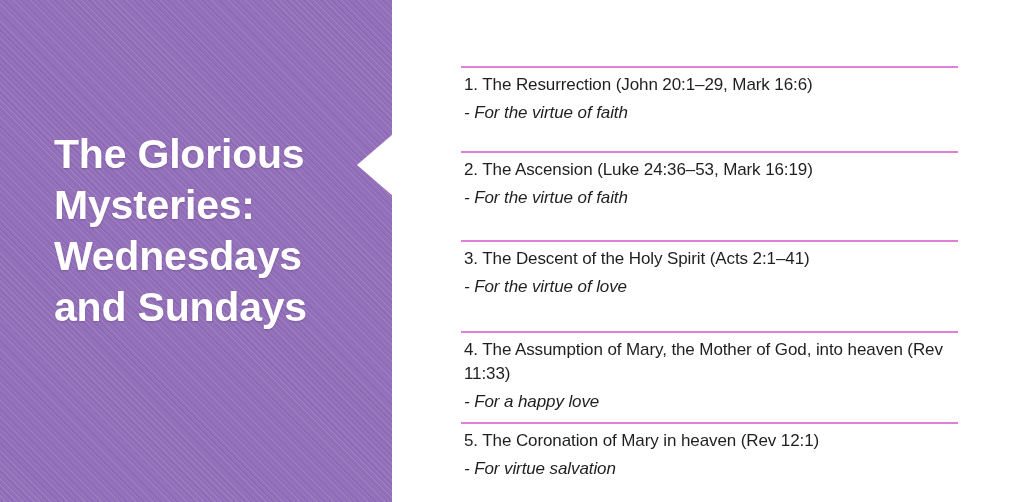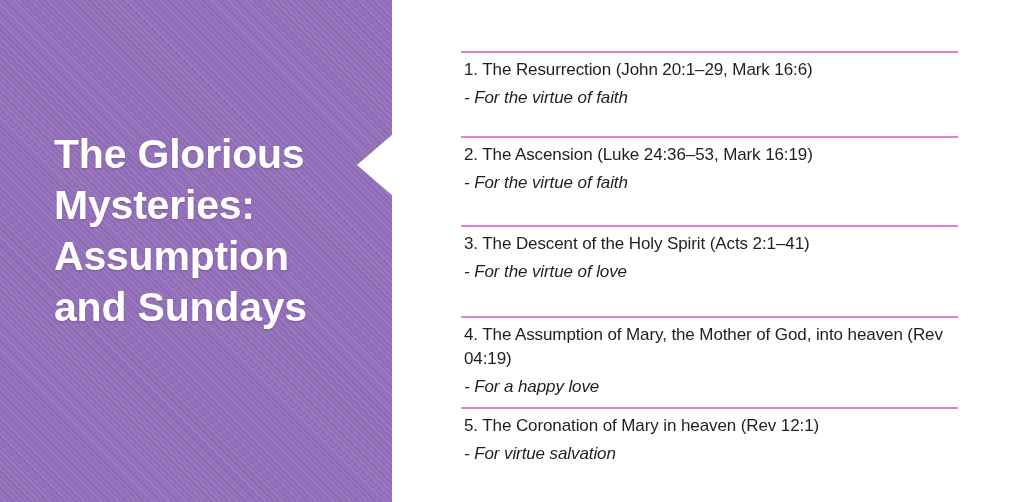--- a/index.html
+++ b/index.html
@@ -57,21 +57,21 @@
     line-height: 51px;
     letter-spacing: -0.2px;
     text-shadow: 0 1px 2px rgba(60,30,90,0.28);
     white-space: pre-line;
   }
 
   
   #mystery-list {
     position: absolute;
     left: 461px;
-    top: 51px;
+    top: 66px;
     width: 497px;
   }
 
   .mystery-item {
     position: relative;
   }
 
   .divider {
     height: 2px;
     width: 497px;
@@ -97,21 +97,21 @@
   
   .gap-a { height: 26px; }
   .gap-b { height: 30px; }
   .gap-c { height: 32px; }
   .gap-d { height: 8px; }
 </style>
 </head>
 <body>
 
 <div id="left-panel">
-  <div id="panel-title">The Glorious Mysteries: Assumption and Sundays</div>
+  <div id="panel-title">The Glorious Mysteries: Wednesdays and Sundays</div>
   <div id="panel-notch"></div>
 </div>
 
 <div id="mystery-list">
 
   <div class="mystery-item">
     <div class="divider"></div>
     <div class="item-body">
       <div class="item-title">1. The Resurrection (John 20:1–29, Mark 16:6)</div>
       <div class="item-virtue">- For the virtue of faith</div>
@@ -136,21 +136,21 @@
       <div class="item-title">3. The Descent of the Holy Spirit (Acts 2:1–41)</div>
       <div class="item-virtue">- For the virtue of love</div>
     </div>
   </div>
 
   <div class="gap-c"></div>
 
   <div class="mystery-item">
     <div class="divider"></div>
     <div class="item-body">
-      <div class="item-title">4. The Assumption of Mary, the Mother of God, into heaven (Rev 04:19)</div>
+      <div class="item-title">4. The Assumption of Mary, the Mother of God, into heaven (Rev 11:33)</div>
       <div class="item-virtue">- For a happy love</div>
     </div>
   </div>
 
   <div class="gap-d"></div>
 
   <div class="mystery-item">
     <div class="divider"></div>
     <div class="item-body">
       <div class="item-title">5. The Coronation of Mary in heaven (Rev 12:1)</div>

